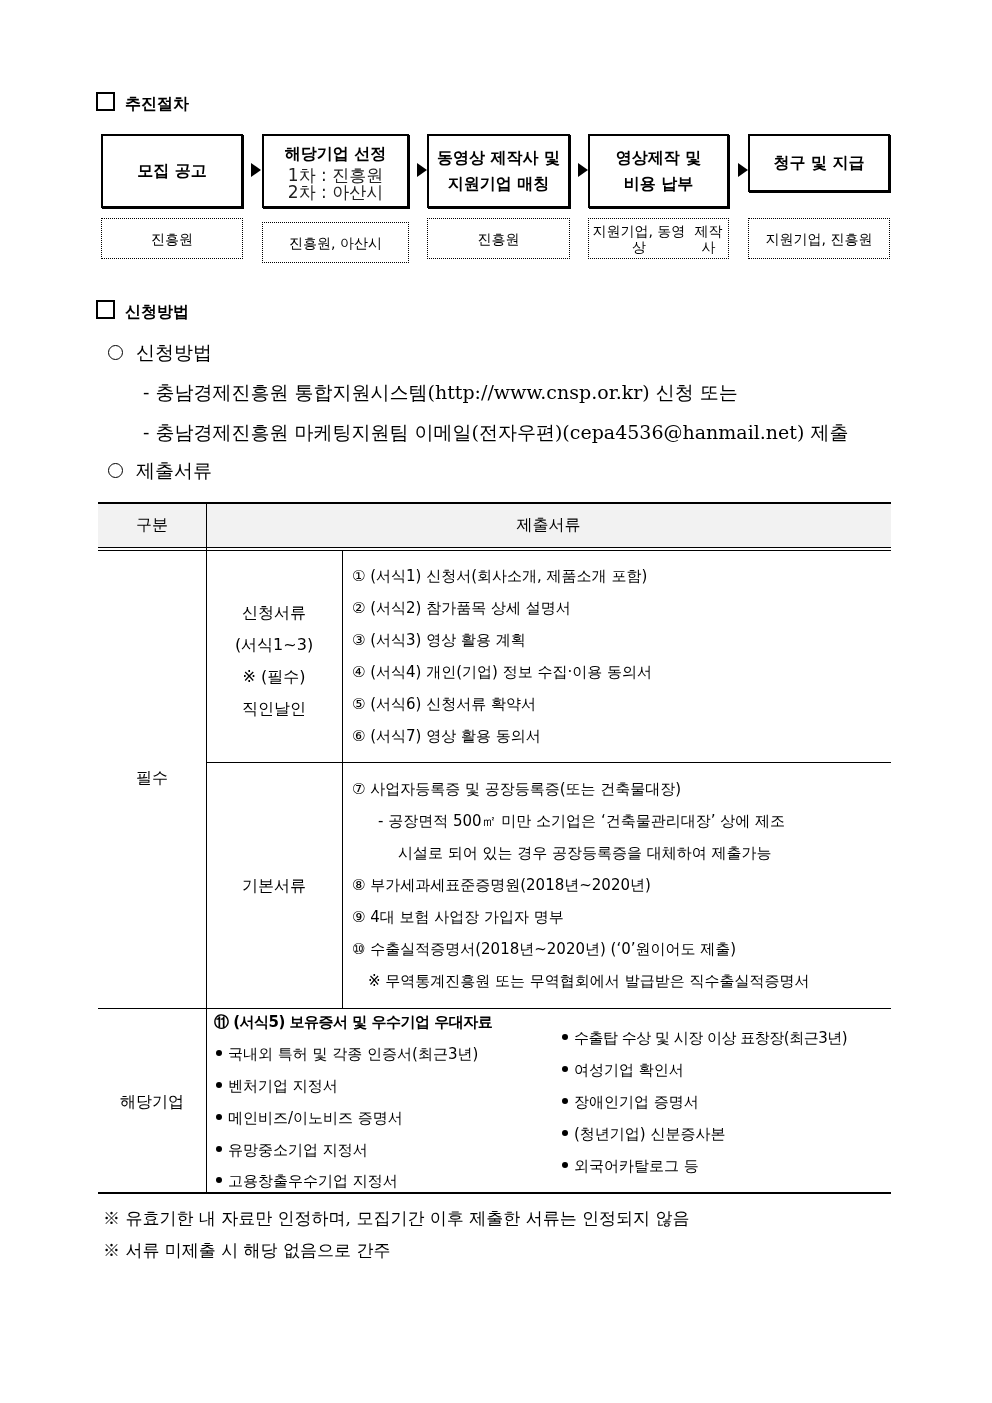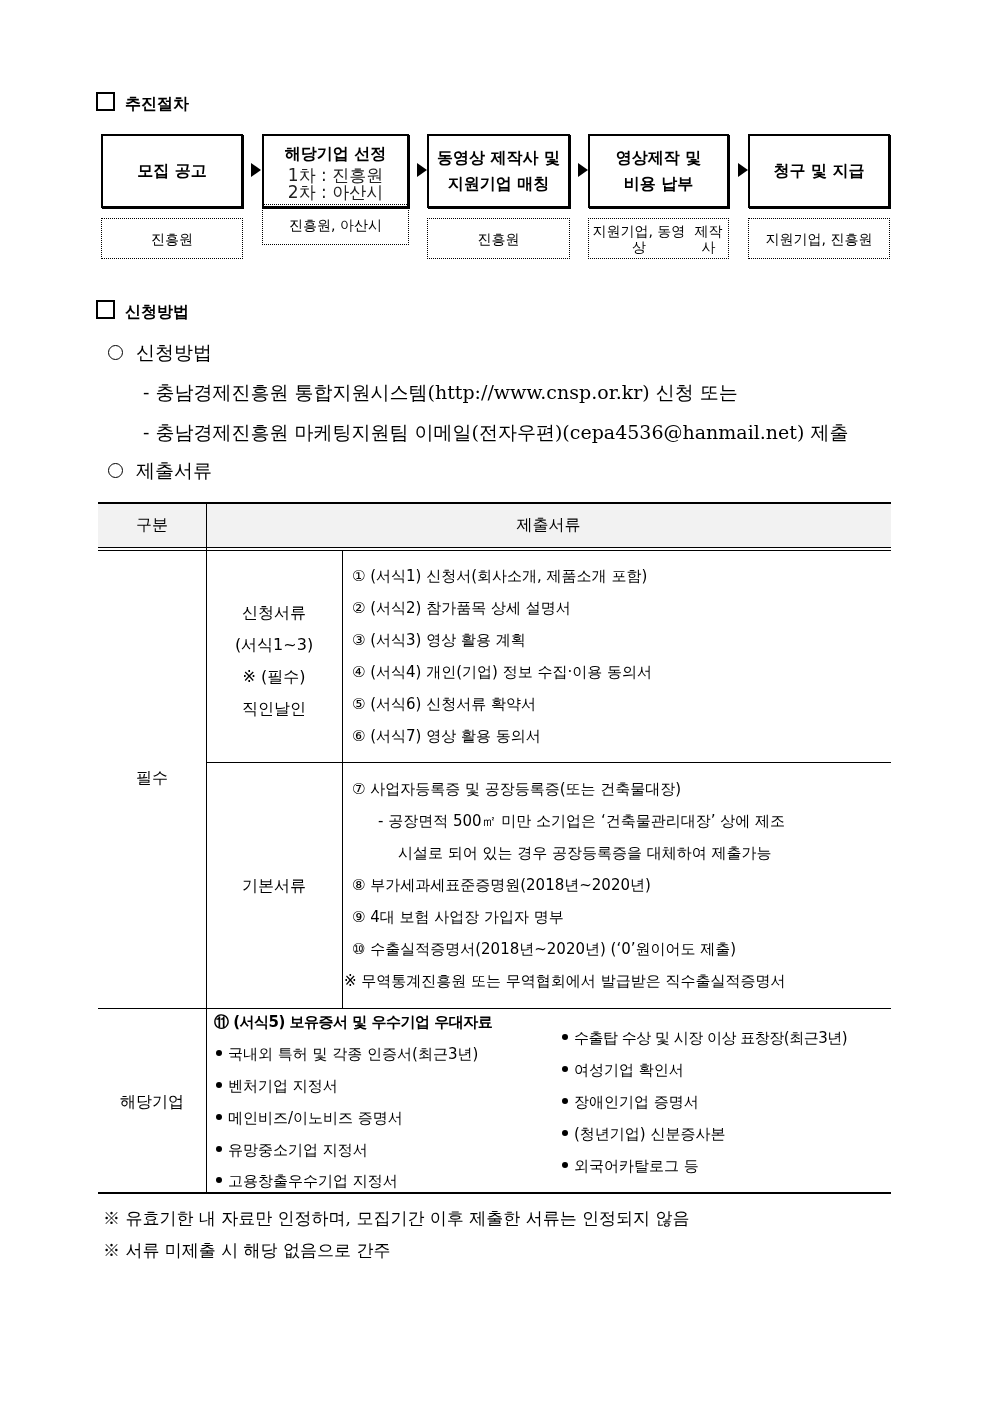--- a/index.html
+++ b/index.html
@@ -53,26 +53,26 @@
   <div class="lbl">지원기업 매칭</div>
 </div>
 <div class="arrow" style="left:578px; top:163px;"></div>
 
 <div class="step" style="left:588px; top:134px; width:141px; height:74px;">
   <div class="lbl">영상제작 및</div>
   <div class="lbl">비용 납부</div>
 </div>
 <div class="arrow" style="left:738px; top:163px;"></div>
 
-<div class="step" style="left:748px; top:134px; width:142px; height:74px;">
+<div class="step" style="left:748px; top:134px; width:142px; height:58px;">
   <div class="lbl">청구 및 지급</div>
 </div>
 
 <div class="actor" style="left:101px; top:218px; width:142px; height:41px;">진흥원</div>
-<div class="actor" style="left:262px; top:204px; width:147px; height:41px;">진흥원, 아산시</div>
+<div class="actor" style="left:262px; top:222px; width:147px; height:41px;">진흥원, 아산시</div>
 <div class="actor" style="left:427px; top:218px; width:143px; height:41px;">진흥원</div>
 <div class="actor" style="left:588px; top:218px; width:141px; height:41px; flex-direction:row;">
   <div>지원기업, 동영상</div>
   <div>제작사</div>
 </div>
 <div class="actor" style="left:748px; top:218px; width:142px; height:41px;">지원기업, 진흥원</div>
 
 <div class="abs section-title" style="left:96px; top:300px;">
   <span class="box"></span><span>신청방법</span>
 </div>
@@ -119,21 +119,21 @@
   <div class="list-line" style="left:352px; top:694px;">⑤ (서식6) 신청서류 확약서</div>
   <div class="list-line" style="left:352px; top:726px;">⑥ (서식7) 영상 활용 동의서</div>
 
   <div class="cell-text center" style="left:206px; top:876px; width:136px;">기본서류</div>
   <div class="list-line" style="left:352px; top:779px;">⑦ 사업자등록증 및 공장등록증(또는 건축물대장)</div>
   <div class="list-line" style="left:378px; top:811px;">- 공장면적 500㎡ 미만 소기업은 ‘건축물관리대장’ 상에 제조</div>
   <div class="list-line" style="left:398px; top:843px;">시설로 되어 있는 경우 공장등록증을 대체하여 제출가능</div>
   <div class="list-line" style="left:352px; top:875px;">⑧ 부가세과세표준증명원(2018년~2020년)</div>
   <div class="list-line" style="left:352px; top:907px;">⑨ 4대 보험 사업장 가입자 명부</div>
   <div class="list-line" style="left:352px; top:939px;">⑩ 수출실적증명서(2018년~2020년) (‘0’원이어도 제출)</div>
-  <div class="list-line" style="left:344px; top:971px;">※ 무역통계진흥원 또는 무역협회에서 발급받은 직수출실적증명서</div>
+  <div class="list-line" style="left:368px; top:971px;">※ 무역통계진흥원 또는 무역협회에서 발급받은 직수출실적증명서</div>
 
   <div class="cell-text center" style="left:98px; top:1092px; width:108px;">해당기업</div>
   <div class="list-line" style="left:214px; top:1012px; font-weight:bold; letter-spacing:-0.5px;">⑪ (서식5) 보유증서 및 우수기업 우대자료</div>
 
   <div class="list-line" style="left:216px; top:1044px;"><span class="dot"></span><span>국내외 특허 및 각종 인증서(최근3년)</span></div>
   <div class="list-line" style="left:216px; top:1076px;text-align:center;"><span class="dot"></span><span>벤처기업 지정서</span></div>
   <div class="list-line" style="left:216px; top:1108px;"><span class="dot"></span><span>메인비즈/이노비즈 증명서</span></div>
   <div class="list-line" style="left:216px; top:1140px;"><span class="dot"></span><span>유망중소기업 지정서</span></div>
   <div class="list-line" style="left:216px; top:1171px;"><span class="dot"></span><span>고용창출우수기업 지정서</span></div>
 

